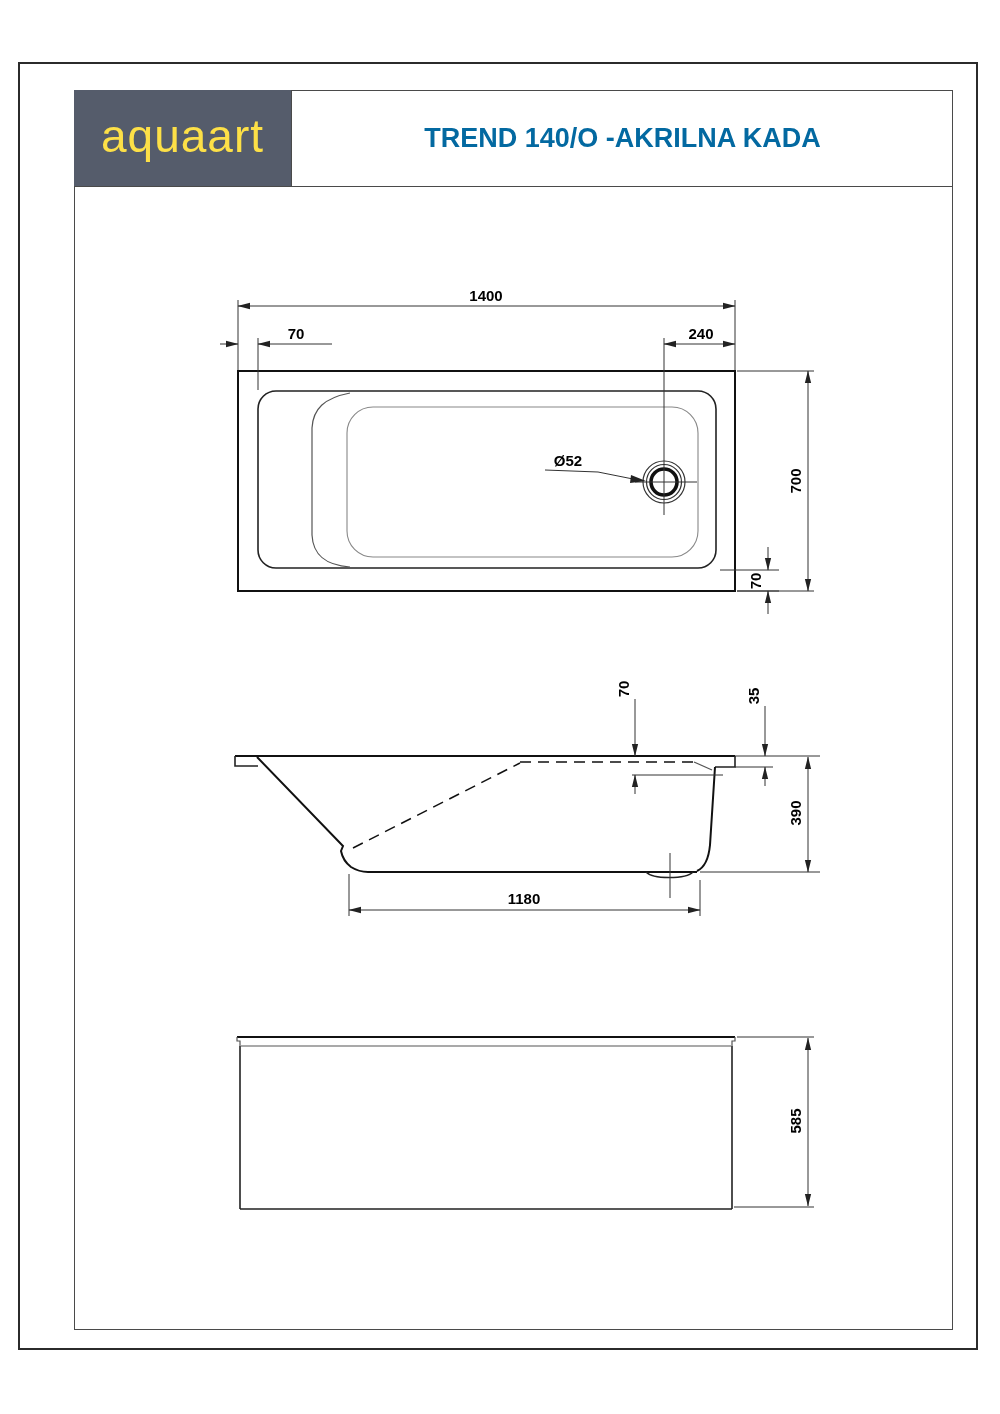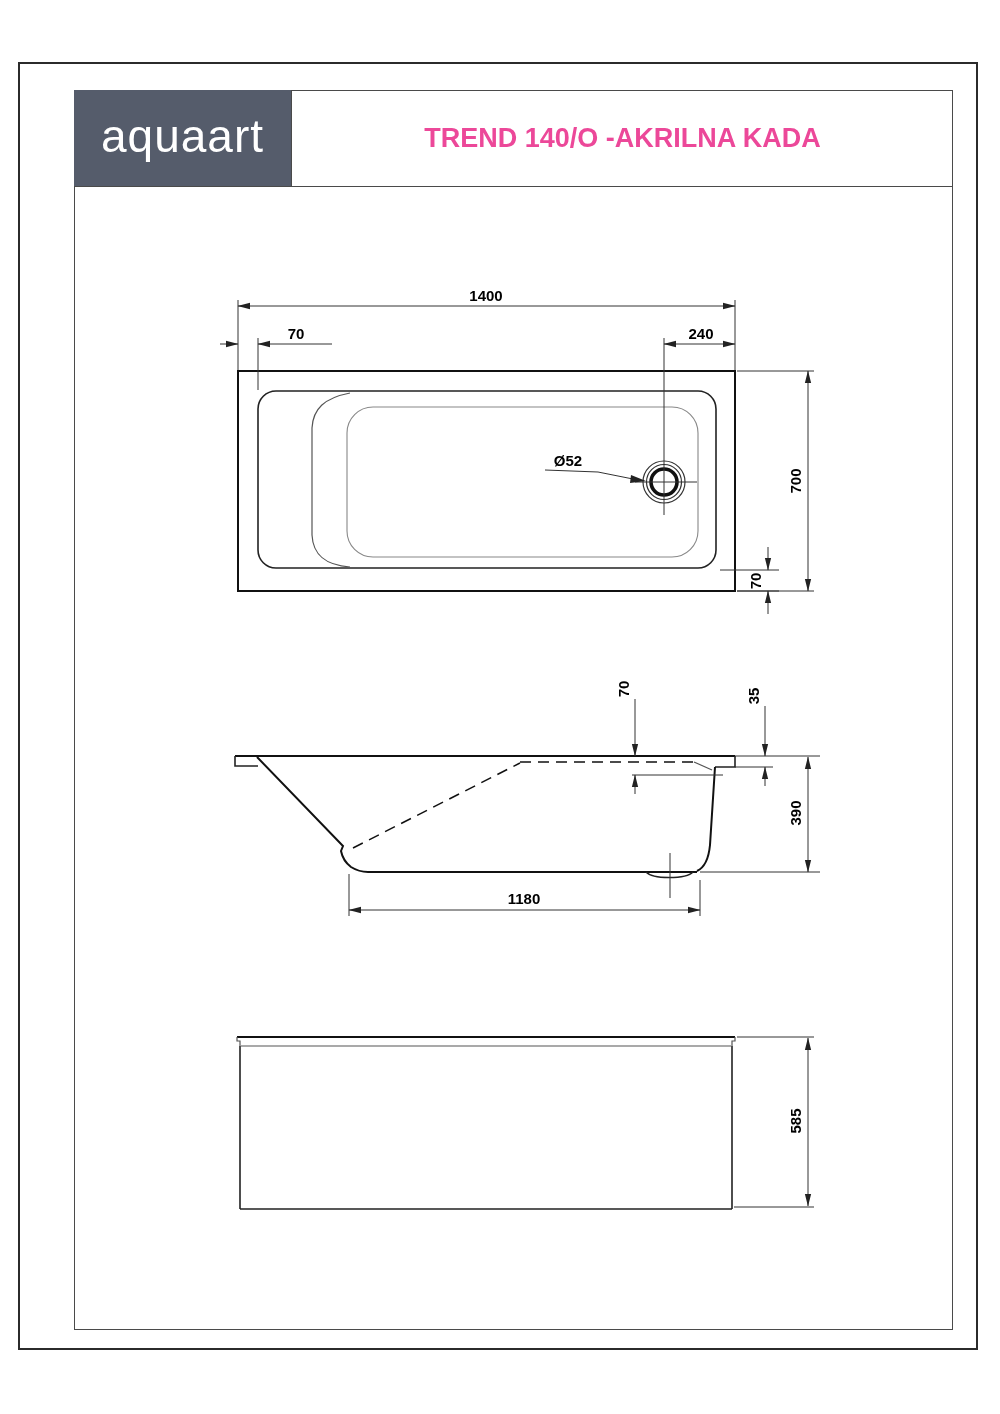--- a/index.html
+++ b/index.html
@@ -1,23 +1,23 @@
 <!DOCTYPE html>
 <html><head>
 <meta charset="utf-8">
 <style>
   html,body { margin:0; padding:0; background:#ffffff; }
   body { width:1000px; height:1414px; position:relative; font-family:"Liberation Sans", sans-serif; }
   .page-border { position:absolute; left:18px; top:62px; width:960px; height:1288px; border:2px solid #2b2b2b; box-sizing:border-box; }
   .inner-frame { position:absolute; left:74px; top:90px; width:879px; height:1240px; border:1.5px solid #4a4a4a; box-sizing:border-box; background:#ffffff; }
   .header-row { position:absolute; left:74px; top:90px; width:879px; height:97px; border-bottom:1.5px solid #4a4a4a; box-sizing:border-box; display:flex; }
   .logo-box { width:218px; height:100%; background:#555c6b; border-right:1.5px solid #4a4a4a; box-sizing:border-box; display:flex; align-items:center; justify-content:center; }
-  .logo-text { color:#ffffff; font-size:46px; letter-spacing:1px; font-weight:400; line-height:1; padding-bottom:4px; }
+  .logo-text { color:#fde047; font-size:46px; letter-spacing:1px; font-weight:400; line-height:1; padding-bottom:4px; }
   .title-area { flex:1; display:flex; align-items:center; justify-content:center; }
-  .title-block { text-align:center; color:#ec4899; font-weight:bold; font-size:27px; line-height:1.12; }
+  .title-block { text-align:center; color:#0369a1; font-weight:bold; font-size:27px; line-height:1.12; }
   svg.drawing { position:absolute; left:0; top:0; width:1000px; height:1414px; }
   .ln-thick { stroke:#111; stroke-width:2; fill:none; }
   .ln-med   { stroke:#222; stroke-width:1.6; fill:none; }
   .ln-thin  { stroke:#555; stroke-width:1.2; fill:none; }
   .ln-gray  { stroke:#888; stroke-width:1.1; fill:none; }
   .ln-dash  { stroke:#111; stroke-width:1.5; fill:none; stroke-dasharray:11 7; }
   .dim-line { stroke:#333; stroke-width:1; fill:none; }
   .dim-text { font-family:"Liberation Sans", sans-serif; font-weight:bold; font-size:15px; fill:#000; }
 </style>
 </head>

